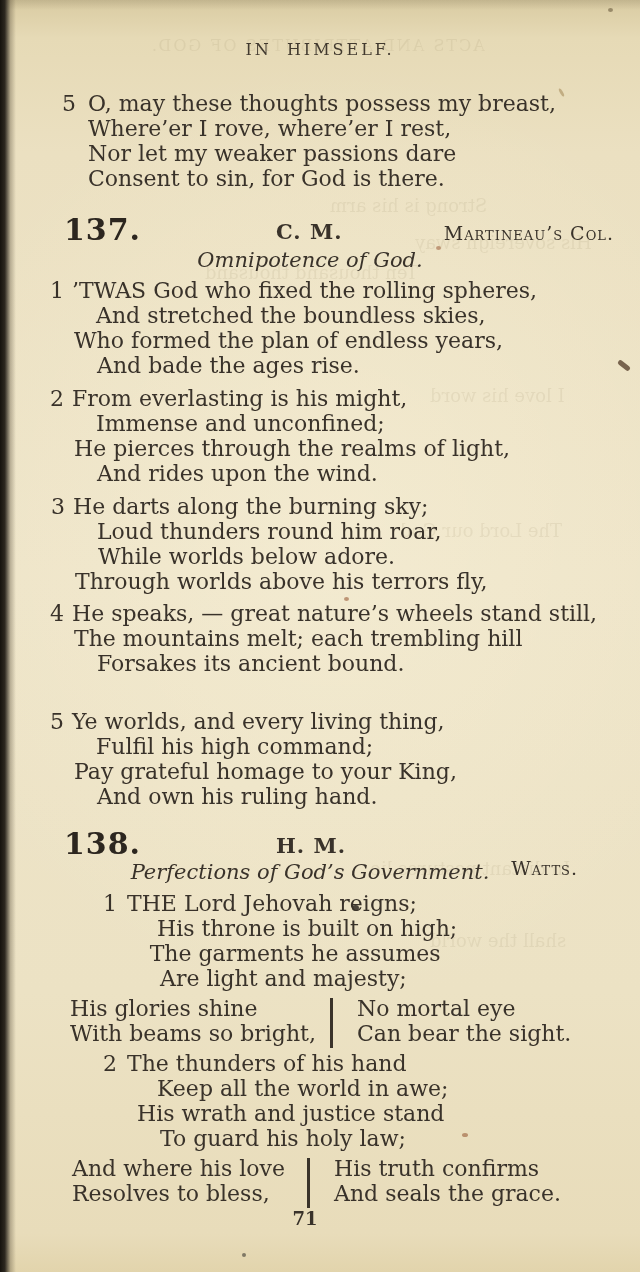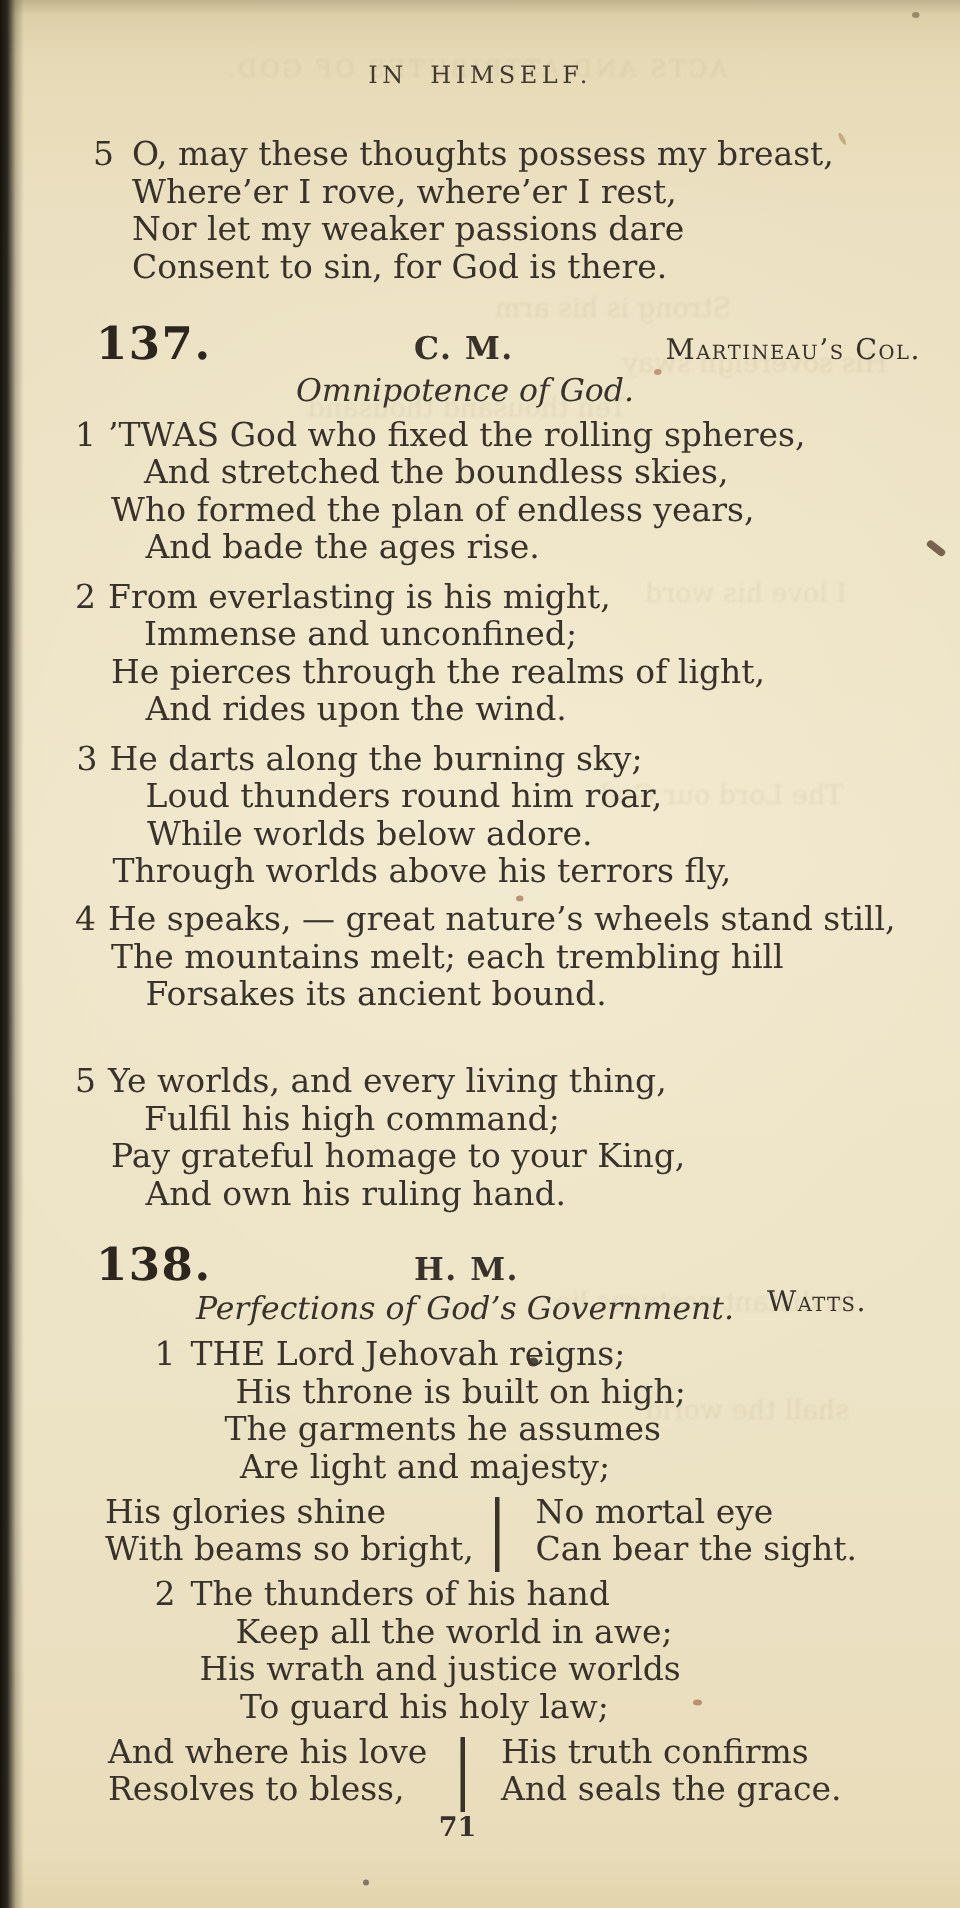--- a/index.html
+++ b/index.html
@@ -158,21 +158,21 @@
     <div class="vbar"></div>
     <div class="col colR">
       <div class="line">No mortal eye</div>
       <div class="line">Can bear the sight.</div>
     </div>
   </div>
 
   <section class="stanza h138" style="left:103px;top:1051px;">
     <div class="line"><span class="vnum">2</span><span>The thunders of his hand</span></div>
     <div class="line li1">Keep all the world in awe;</div>
-    <div class="line li2">His wrath and justice worlds</div>
+    <div class="line li2">His wrath and justice stand</div>
     <div class="line li3">To guard his holy law;</div>
   </section>
 
   <div class="split pair2" style="left:72px;top:1156px;">
     <div class="col colL">
       <div class="line">And where his love</div>
       <div class="line">Resolves to bless,</div>
     </div>
     <div class="vbar"></div>
     <div class="col colR">

